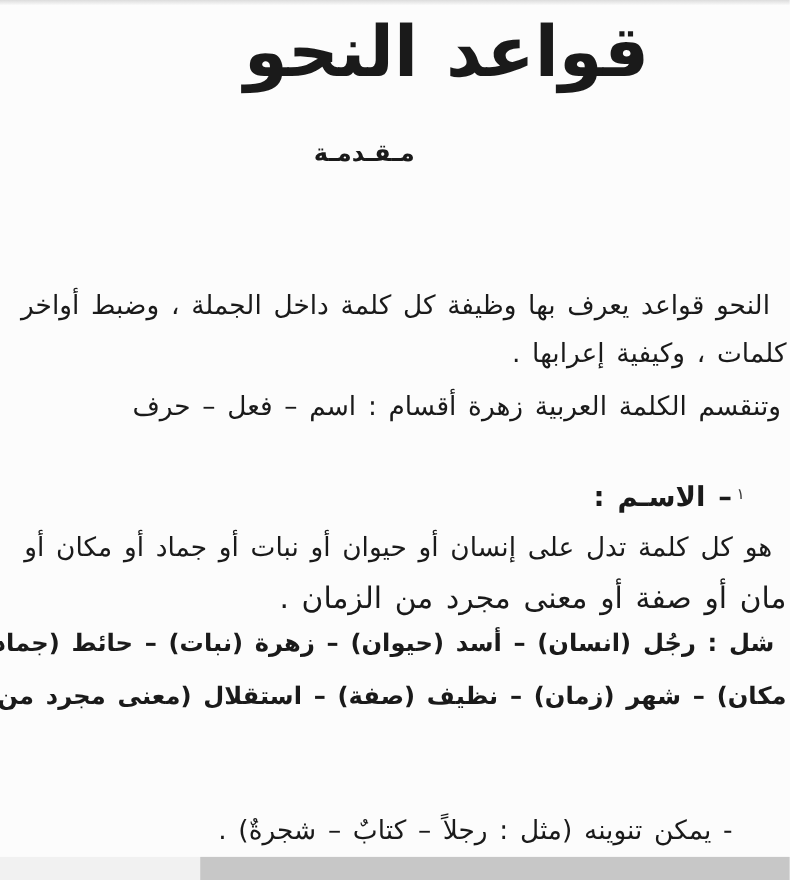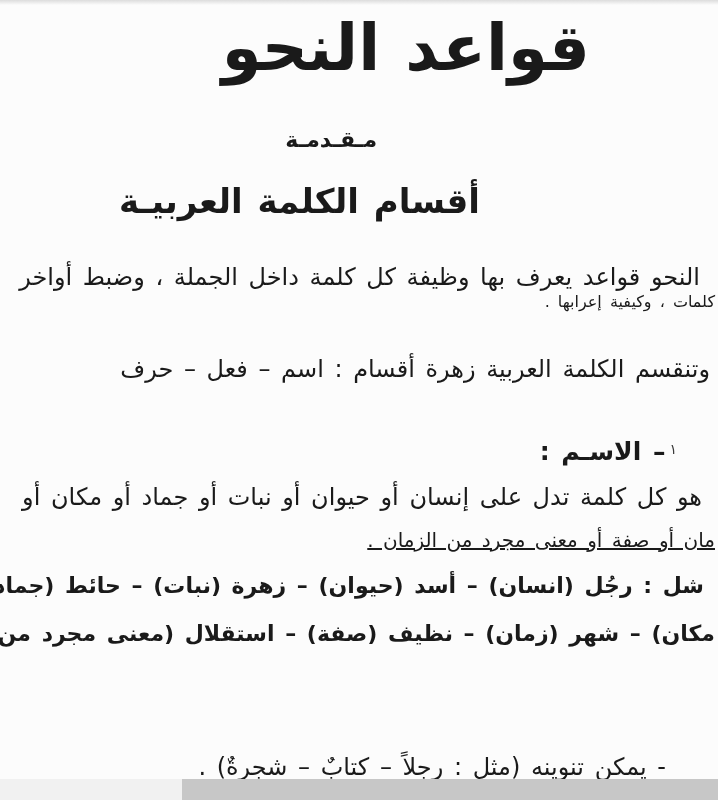--- a/index.html
+++ b/index.html
@@ -31,33 +31,33 @@
   }
   .chapter-heading{
     top:126px;right:341px;
     font-size:22px;font-weight:bold;
   }
   .section-heading{
     top:180px;right:238px;
     font-size:34px;font-weight:bold;
   }
   .p1l1{top:262px;right:18px;font-size:24px;}
-  .p1l2{top:292px;right:3px;font-size:16px;}
+  .p1l2{top:306px;right:3px;font-size:24px;}
   .division{top:354px;right:8px;font-size:24px;}
   .noun-heading{top:436px;right:41px;font-size:25px;font-weight:bold;}
   .noun-heading .num{
     font-size:14px;font-weight:normal;color:#3a3a3a;
     vertical-align:6px;margin-left:4px;
   }
   .def1{top:482px;right:16px;font-size:24px;}
-  .def2{top:528px;right:3px;font-size:20px;text-decoration:underline;}
+  .def2{top:528px;right:3px;font-size:27px;}
   .ex1{top:572px;right:14px;font-size:22px;font-weight:700;}
   .ex2{top:620px;right:3px;font-size:22px;font-weight:700;}
   .distinct-heading{top:692px;right:6px;font-size:25px;font-weight:bold;}
-  .item1{top:740px;right:52px;font-size:24px;margin-top:12px;}
+  .item1{top:740px;right:52px;font-size:24px;}
   .scrollbar{
     position:absolute;left:0;top:779px;width:718px;height:21px;
   }
   .scroll-track{
     position:absolute;left:0;top:0;width:182px;height:21px;
     background:#f1f1f1;
   }
   .scroll-thumb{
     position:absolute;left:182px;top:0;width:536px;height:21px;
     background:#c7c7c7;
@@ -67,21 +67,20 @@
 <body>
 
 <div class="page">
 
   <div class="top-shade"></div>
 
   <div class="line book-title">قواعد النحو</div>
 
   <div class="line chapter-heading">مـقـدمـة</div>
 
-  <div class="line section-heading">أقسام الكلمة العربيـة</div>
 
   <div class="line p1l1">النحو قواعد يعرف بها وظيفة كل كلمة داخل الجملة ، وضبط أواخر</div>
 
   <div class="line p1l2">كلمات ، وكيفية إعرابها .</div>
 
   <div class="line division">وتنقسم الكلمة العربية زهرة أقسام : اسم – فعل – حرف</div>
 
   <div class="line noun-heading">
     <span class="num">١</span><span>– الاسـم :</span>
   </div>

